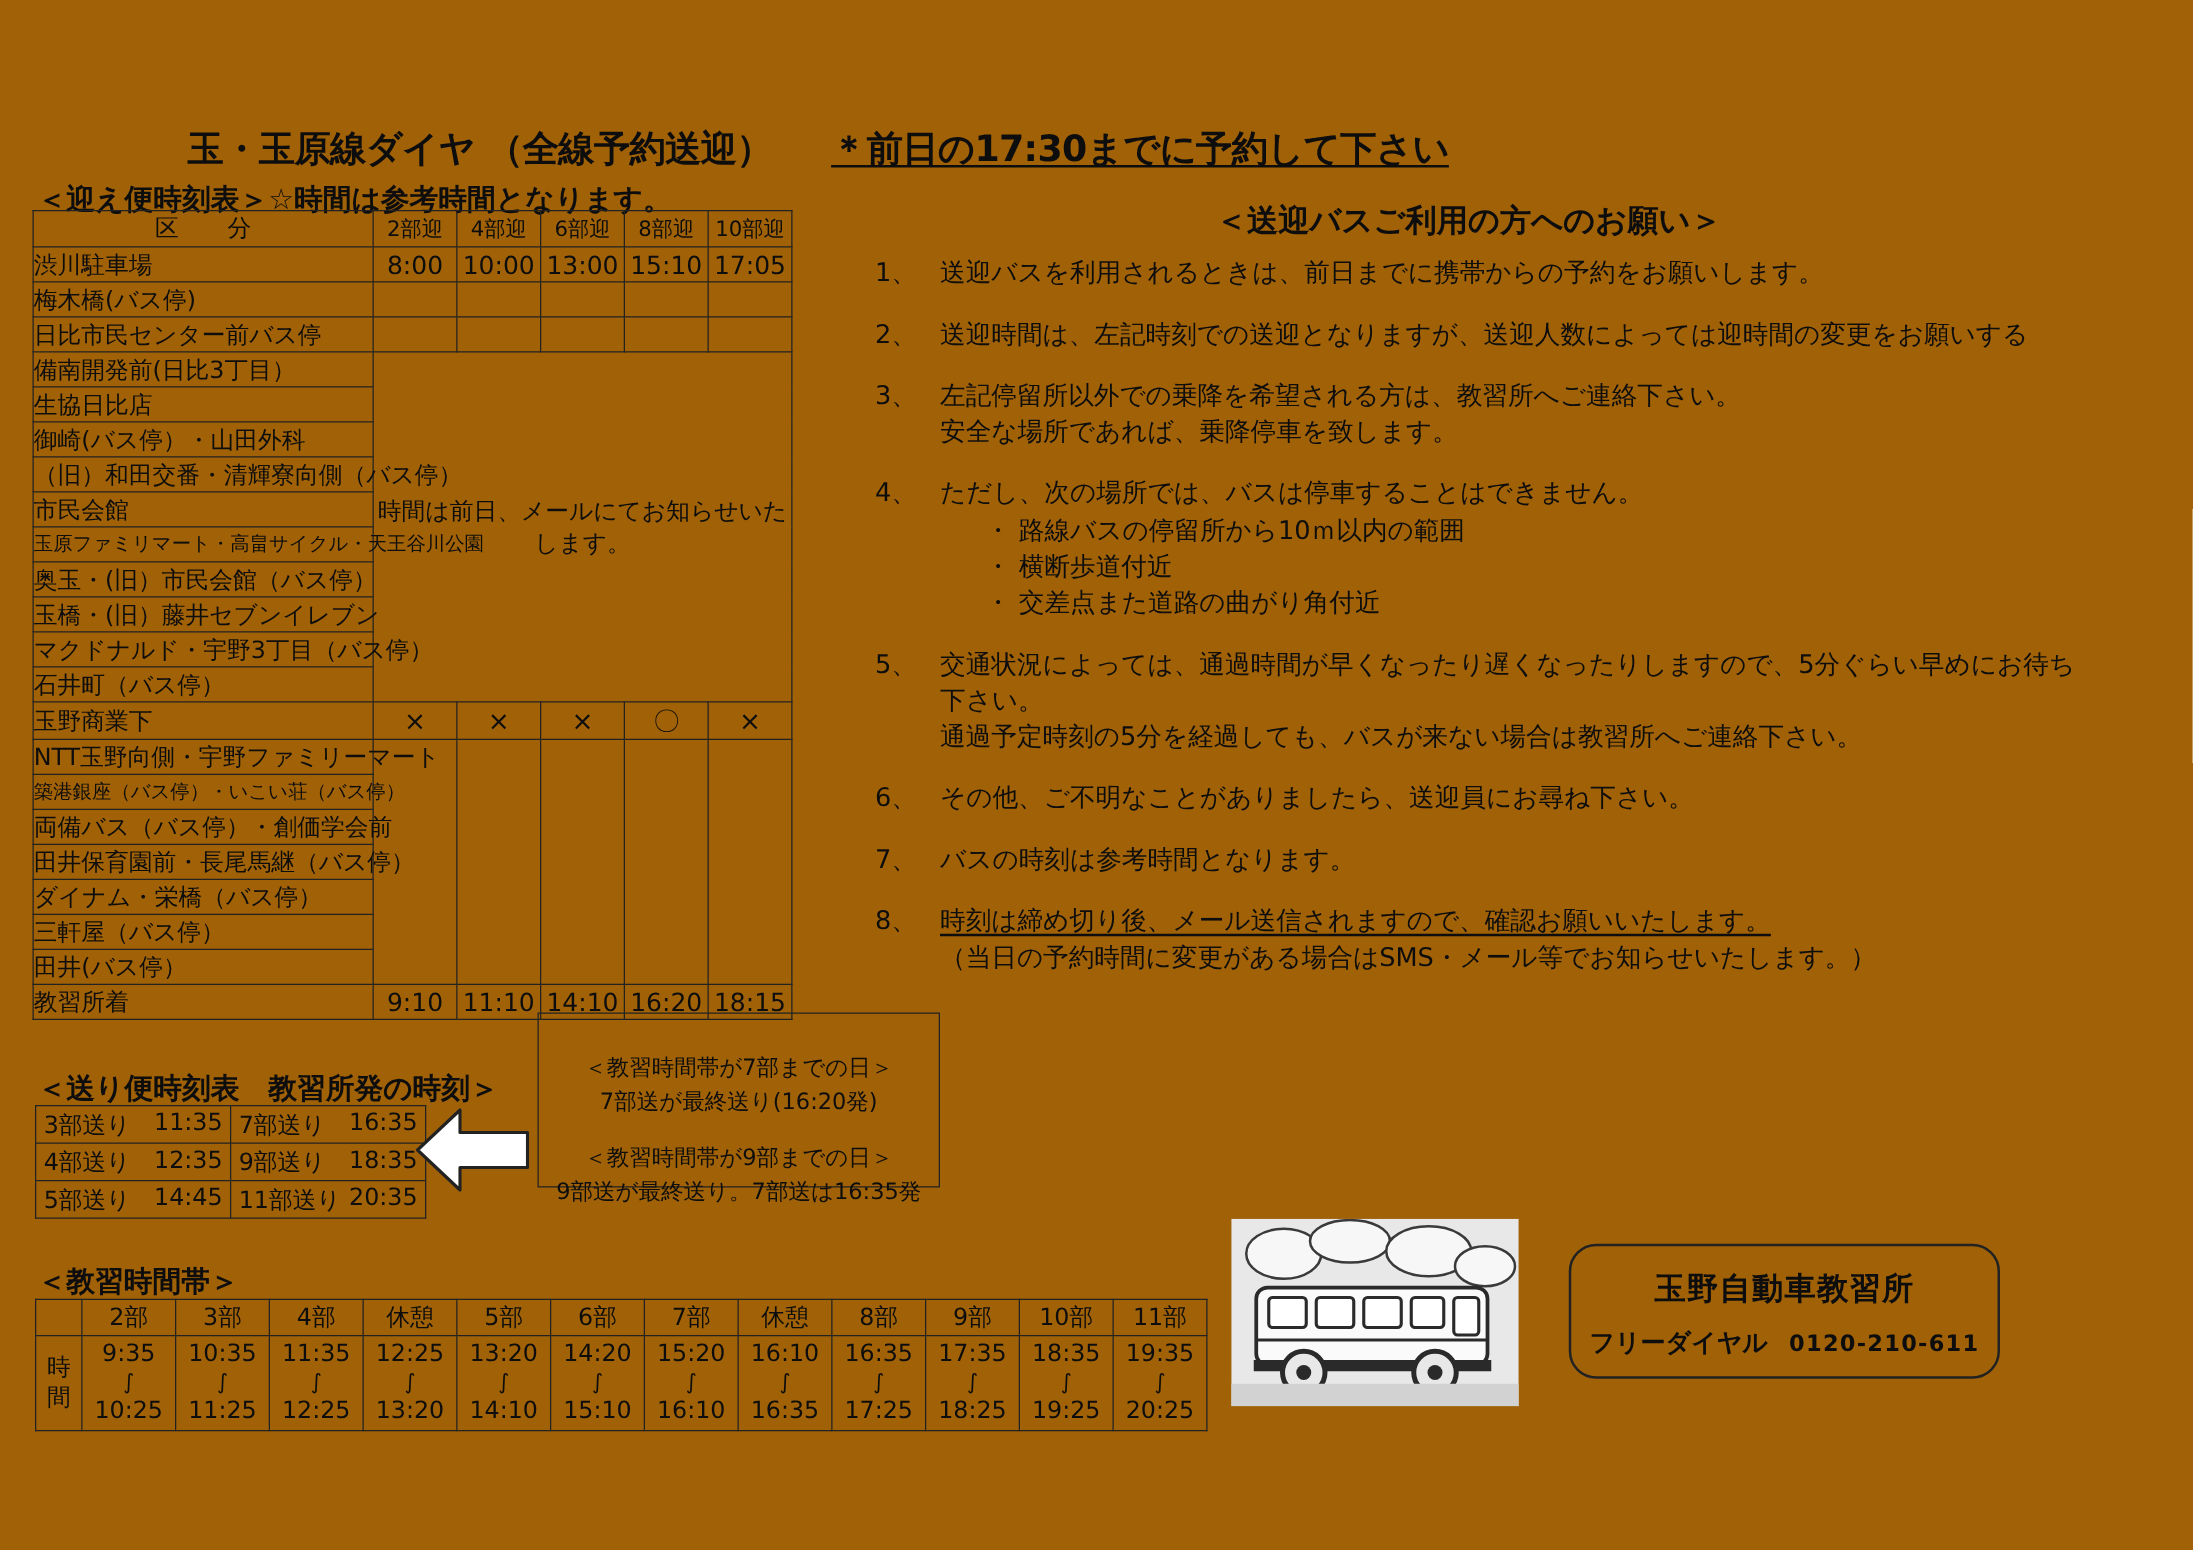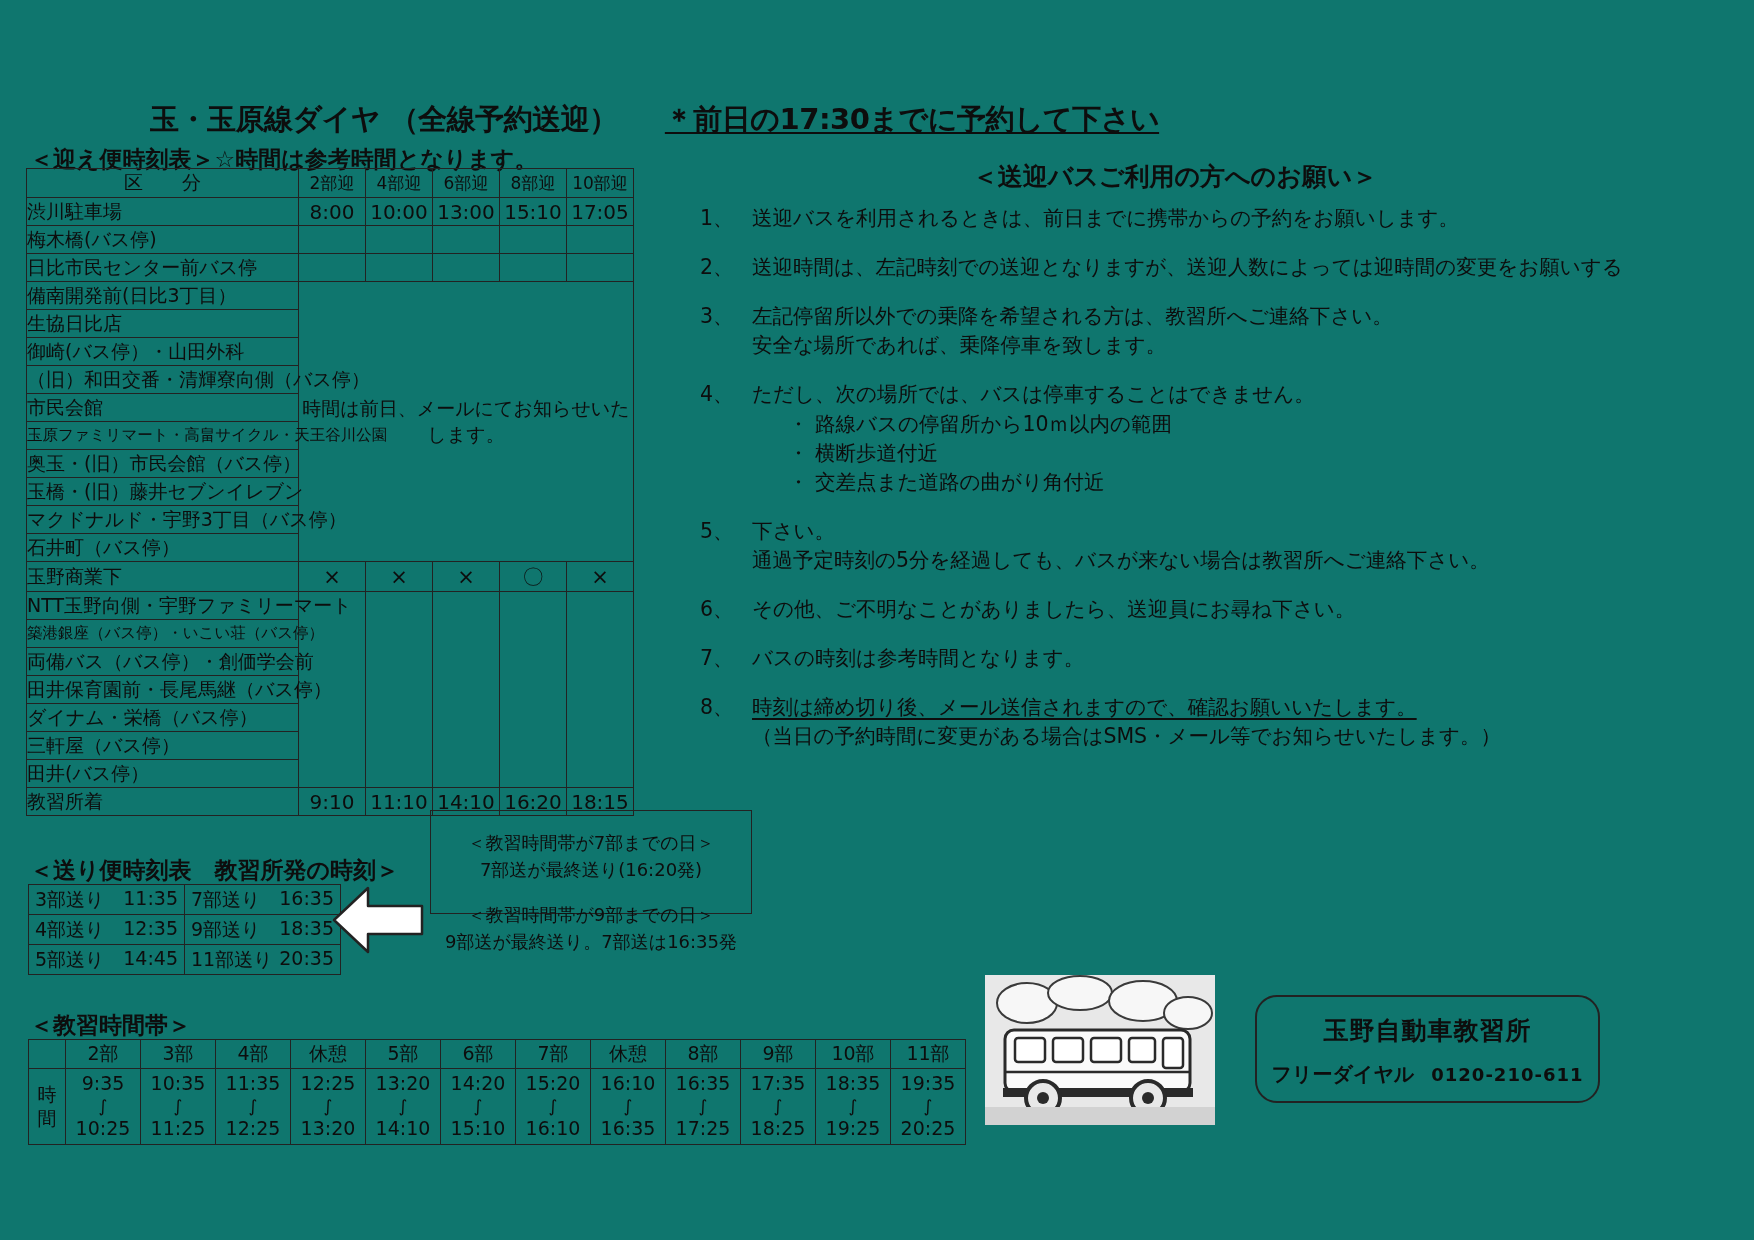--- a/index.html
+++ b/index.html
@@ -11,21 +11,21 @@
     width: 1754px;
     height: 1240px;
     position: relative;
     font-family: "DejaVu Sans", "Liberation Sans", sans-serif;
     color: #0d0d0d;
     overflow: hidden;
   }
   .page {
     position: absolute;
     inset: 0;
-    background: #0f766e;
+    background: #a16207;
   }
   
   .main-title {
     position: absolute;
     left: 150px;
     top: 100px;
     font-size: 29px;
     font-weight: bold;
     letter-spacing: -0.5px;
     white-space: nowrap;
@@ -158,23 +158,23 @@
     position: absolute;
     left: 330px;
     top: 880px;
   }
   
   .note-box {
     position: absolute;
     left: 430px;
     top: 810px;
     width: 322px;
-    height: 104px;
+    height: 140px;
     border: 1.5px solid #222;
-    padding: 18px 6px 0 6px;
+    padding: 30px 6px 0 6px;
     box-sizing: border-box;
   }
   .note-box .nb-line {
     text-align: center;
     font-size: 18px;
     white-space: nowrap;
     line-height: 1.5;
   }
   .note-box .nb-gap { height: 18px; }
   
@@ -394,20 +394,21 @@
           <div class="notice-body">
             <span class="ln">ただし、次の場所では、バスは停車することはできません。</span>
             <span class="bullet">・ 路線バスの停留所から10ｍ以内の範囲</span>
             <span class="bullet">・ 横断歩道付近</span>
             <span class="bullet">・ 交差点また道路の曲がり角付近</span>
           </div>
         </div>
         <div class="notice-item">
           <div class="notice-num">5、</div>
           <div class="notice-body">
+            <span class="ln">交通状況によっては、通過時間が早くなったり遅くなったりしますので、5分ぐらい早めにお待ち</span>
             <span class="ln">下さい。</span>
             <span class="ln">通過予定時刻の5分を経過しても、バスが来ない場合は教習所へご連絡下さい。</span>
           </div>
         </div>
         <div class="notice-item">
           <div class="notice-num">6、</div>
           <div class="notice-body">
             <span class="ln">その他、ご不明なことがありましたら、送迎員にお尋ね下さい。</span>
           </div>
         </div>

